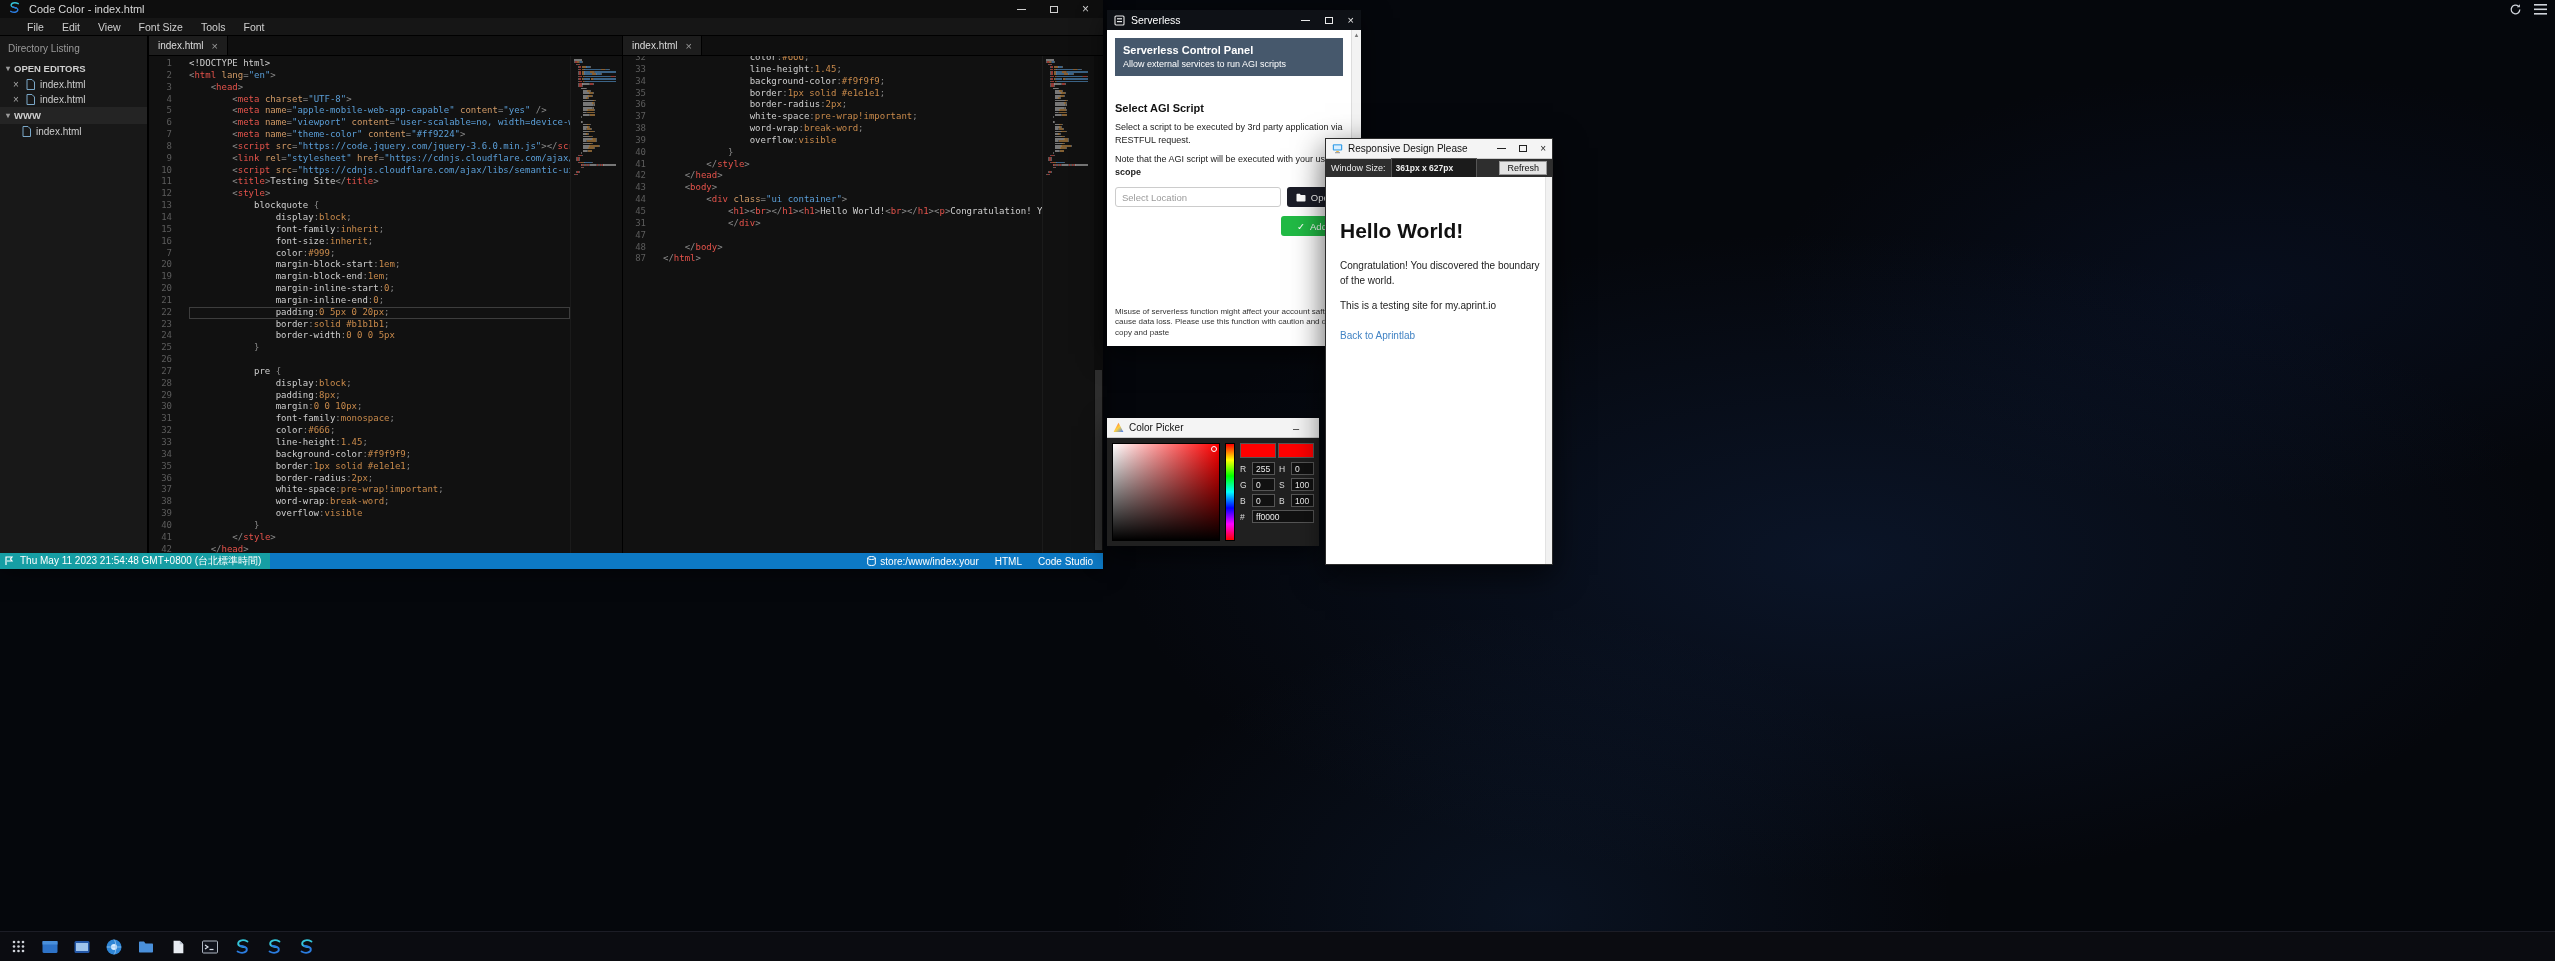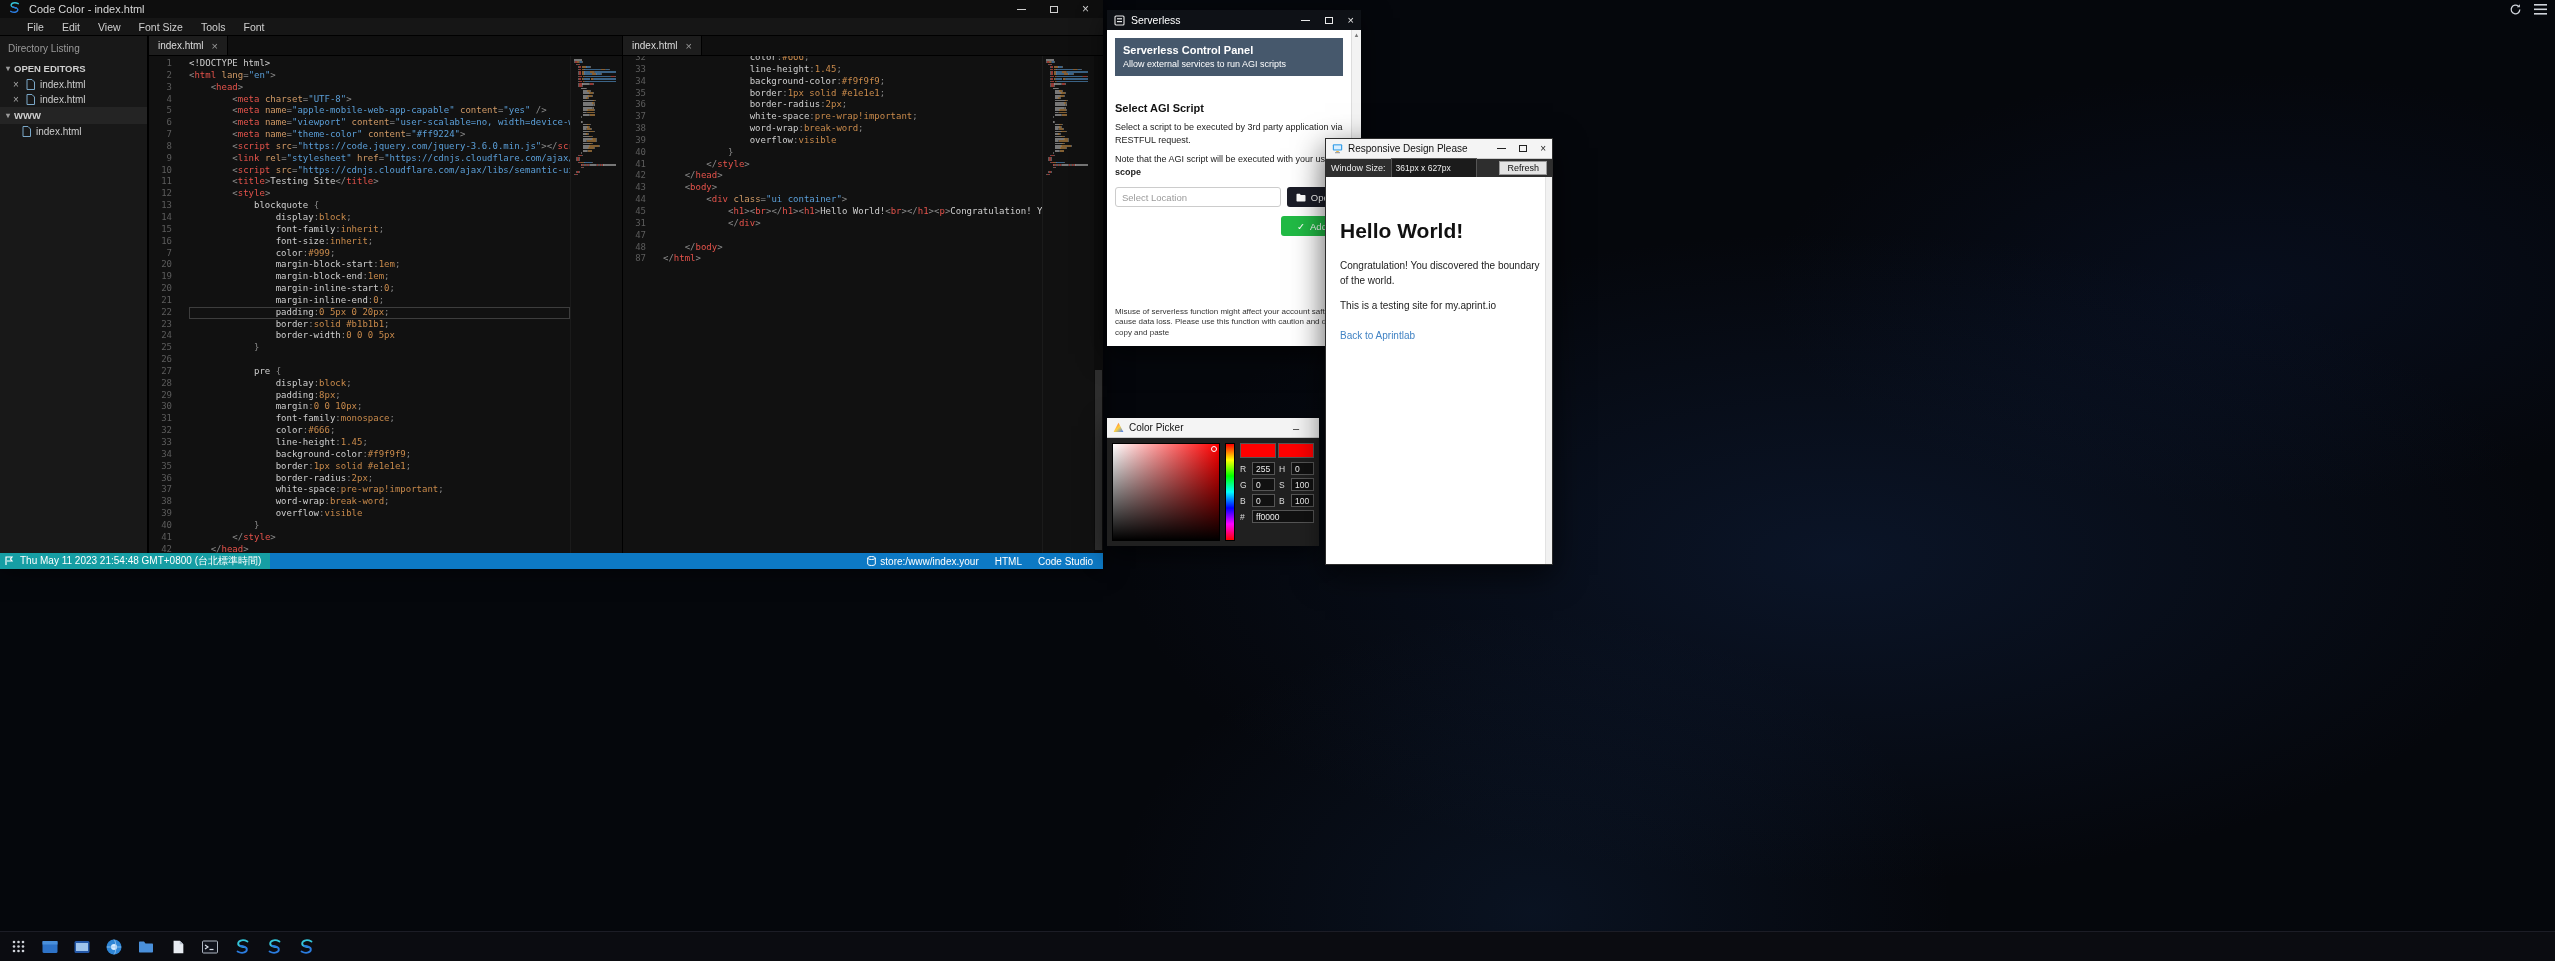--- a/index.html
+++ b/index.html
@@ -95,21 +95,21 @@
   .sv-warning { position:absolute; left:8px; right:4px; bottom:7px; font-size:8px; color:#333; line-height:1.35; }
 
   
   #rdv-window { position:absolute; left:1325px; top:138px; width:228px; height:427px; background:#fff; border:1px solid #2c2c2c; z-index:20; box-shadow:0 10px 30px rgba(0,0,0,.65); }
   .rdv-titlebar { height:20px; background:#f4f4f4; border-bottom:1px solid #ccc; display:flex; align-items:center; gap:5px; padding:0 6px; }
   .rdv-titlebar .t { font-size:10px; color:#111; }
   .rdv-controls { margin-left:auto; display:flex; gap:13px; color:#222; align-items:center; }
   .rdv-controls .wc { font-size:10px; display:flex; align-items:center; }
   .rdv-toolbar { height:18px; background:#2e2e2e; display:flex; align-items:center; gap:5px; padding:0 5px; }
   .rdv-toolbar .lbl { color:#eee; font-size:9px; }
-  .rdv-size { width:86px; height:20px; background:#1b1b1b; border:1px solid #555; color:#eee; font-size:8.5px; padding:0 4px; font-family:"Liberation Sans",sans-serif; }
+  .rdv-size { width:86px; height:20px; background:#1b1b1b; border:1px solid #555; color:#eee; font-size:8.5px; padding:0 4px; font-family:"Liberation Sans",sans-serif;font-weight:bold; }
   .rdv-refresh { margin-left:auto; background:#e4e4e4; border:1px solid #999; color:#111; font-size:9px; height:14px; padding:0 7px; }
   .rdv-viewport { position:absolute; top:38px; left:0; right:0; bottom:0; background:#fff; padding:14px; overflow:hidden; }
   .rdv-pagebar { position:absolute; top:38px; right:0; bottom:0; width:7px; background:#f1f1f1; border-left:1px solid #e2e2e2; }
   .rdv-h1 { font-size:21px; font-weight:bold; color:#111; margin:28px 0 16px; }
   .rdv-p { font-size:10px; color:#1b1b1b; line-height:1.45; margin-bottom:11px; width:202px; }
   .rdv-link { font-size:10px; color:#4183c4; }
 
   
   #cp-window { position:absolute; left:1107px; top:418px; width:212px; height:128px; background:#fff; z-index:10; box-shadow:0 8px 24px rgba(0,0,0,.6); }
   .cp-titlebar { height:20px; background:#f4f4f4; border-bottom:1px solid #ccc; display:flex; align-items:center; gap:5px; padding:0 6px; }

